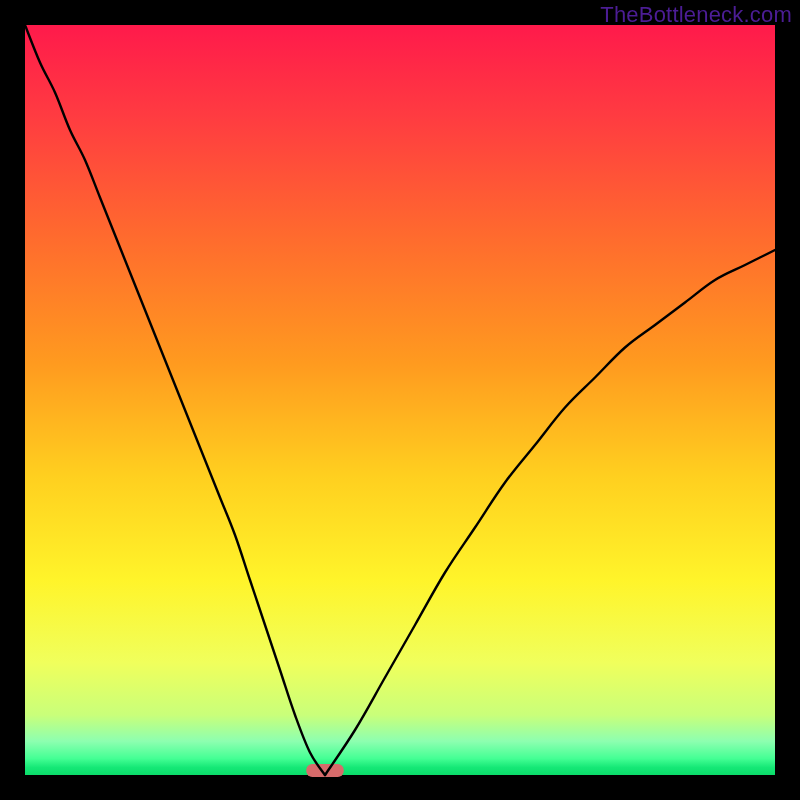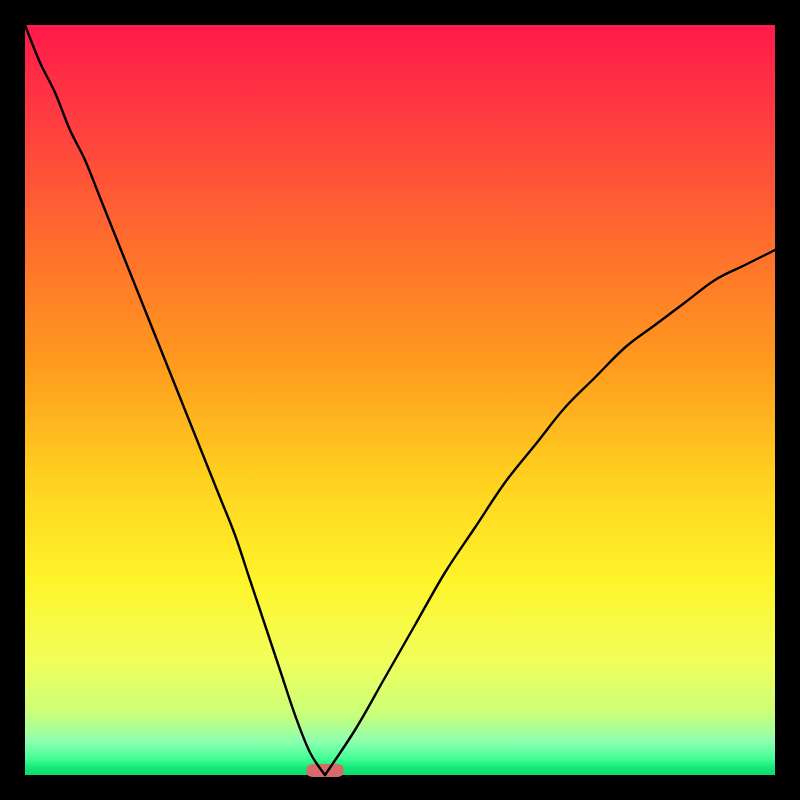--- a/index.html
+++ b/index.html
@@ -13,24 +13,24 @@
   }
   .stage {
     position: relative;
     width: 800px;
     height: 800px;
   }
   .attribution {
     position: absolute;
     top: 2px;
     right: 8px;
-    color: #000000;
+    color: #4c1d95;
     font-size: 22px;
     letter-spacing: 0.2px;
-    font-weight: 700;
+    font-weight: 400;
     z-index: 10;
   }
   svg.plot {
     position: absolute;
     inset: 0;
     width: 800px;
     height: 800px;
   }
   .frame {
     fill: #000000;

